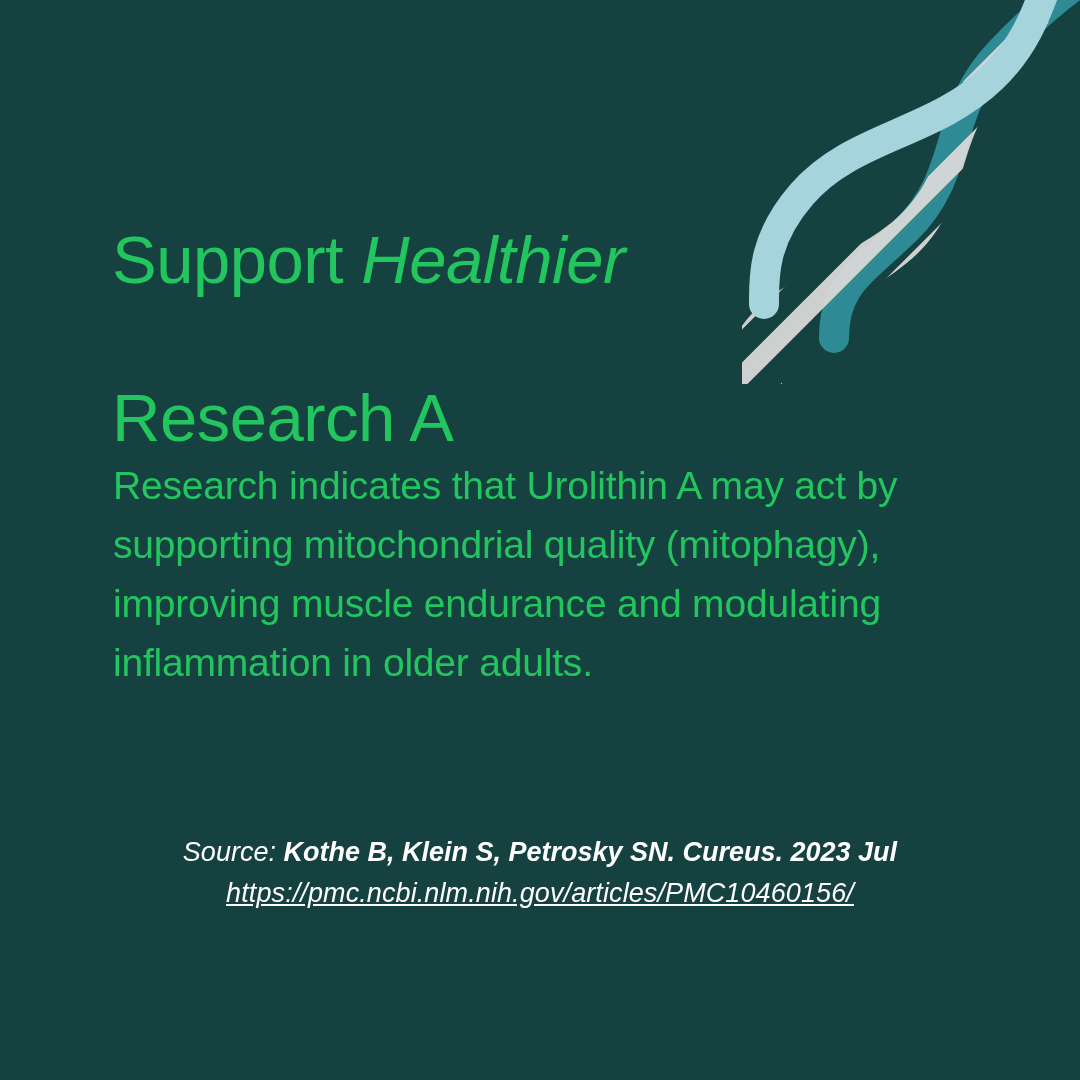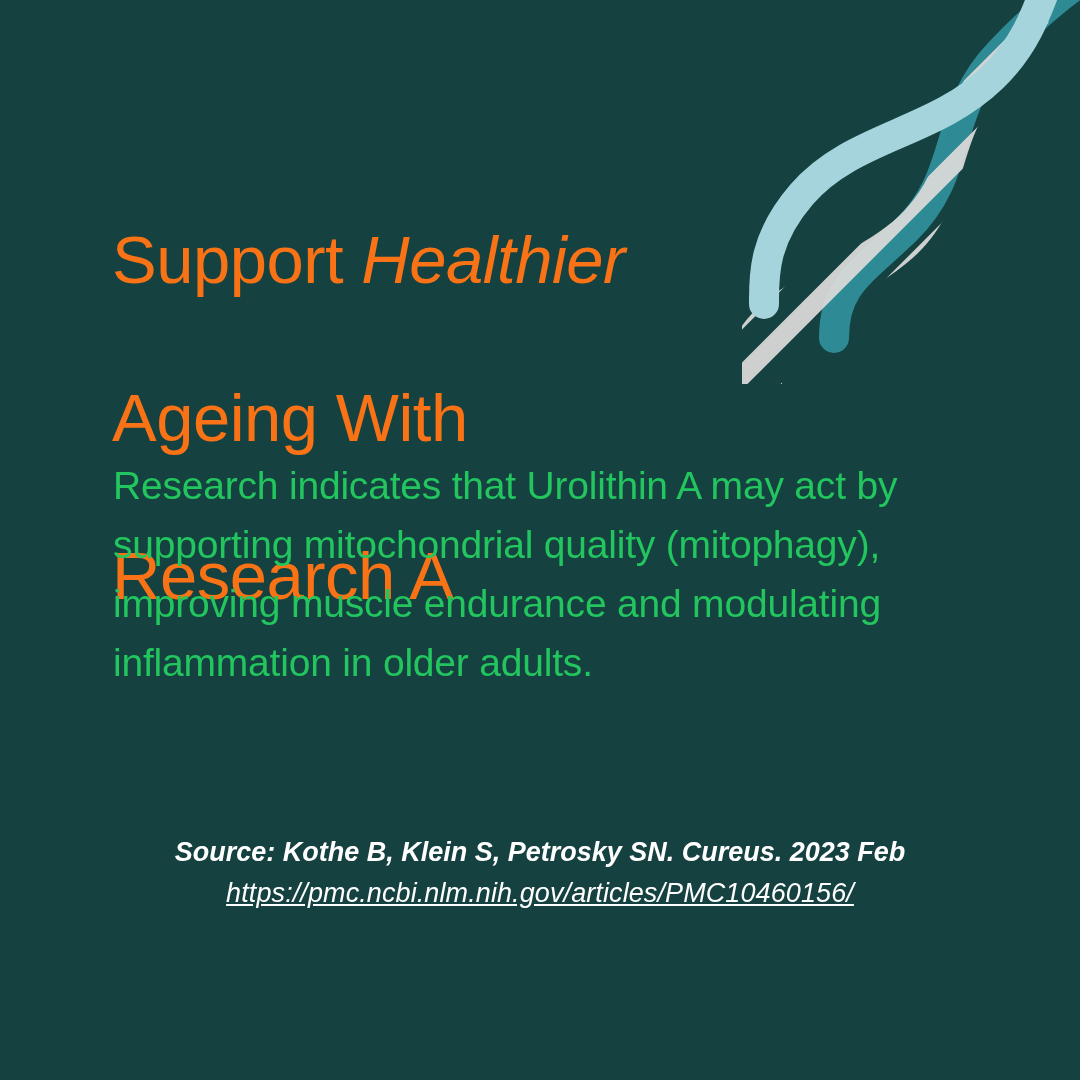--- a/index.html
+++ b/index.html
@@ -35,21 +35,21 @@
     width: 360px;
     height: 400px;
   }
 
   
   #headline {
     position: absolute;
     left: 112px;
     top: 96px;
     width: 700px;
-    color: #f97316;
+    color: #22c55e;
     font-size: 67px;
     line-height: 79px;
     font-weight: 400;
     letter-spacing: -0.5px;
     white-space: pre-line;
   }
   #headline .hl-em {
     font-style: italic;
   }
   #headline .hl-line {
@@ -79,21 +79,21 @@
     color: #ffffff;
     font-size: 27px;
     line-height: 41px;
     font-style: italic;
   }
   #citation .cite-line {
     display: block;
     white-space: pre;
   }
   #cite-label {
-    font-weight: 700;
+    font-weight: 400;
     font-style: italic;
   }
   #cite-ref {
     font-weight: 700;
     font-style: italic;
   }
   #cite-url {
     font-weight: 400;
     font-style: italic;
     letter-spacing: 0.1px;
@@ -150,24 +150,23 @@
                C 20 254, 22 292, 22 318" fill="none" stroke="#a6d4dc" stroke-width="30" stroke-linecap="round"></path>
 
       <path d="M 250 92
                C 300 140, 288 200, 230 256
                C 172 312, 110 318, 60 366" fill="none" stroke="#a6d4dc" stroke-width="30" stroke-linecap="round" opacity="0"></path>
     </svg>
   </div>
 
   <h1 id="headline">
     <span class="hl-line"><span>Support </span><span class="hl-em">Healthier</span></span>
-    <span class="hl-line">Ageing With</span>
     <span class="hl-line">Research A</span>
   </h1>
 
   <p id="body-copy">Research indicates that Urolithin A may act by supporting mitochondrial quality (mitophagy), improving muscle endurance and modulating inflammation in older adults.</p>
 
   <div id="citation">
-    <span class="cite-line"><span id="cite-label">Source: </span><span id="cite-ref">Kothe B, Klein S, Petrosky SN. Cureus. 2023 Feb</span></span>
+    <span class="cite-line"><span id="cite-label">Source: </span><span id="cite-ref">Kothe B, Klein S, Petrosky SN. Cureus. 2023 Jul</span></span>
     <span class="cite-line"><span id="cite-url">https://pmc.ncbi.nlm.nih.gov/articles/PMC10460156/</span></span>
   </div>
 
 </div>
 
 </body></html>

